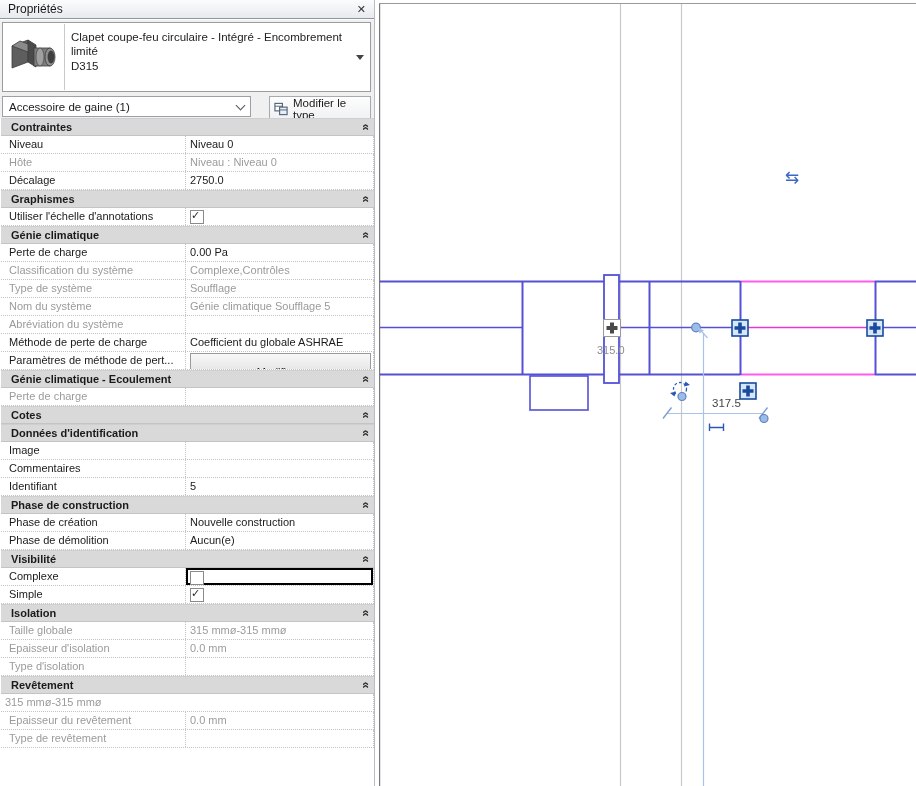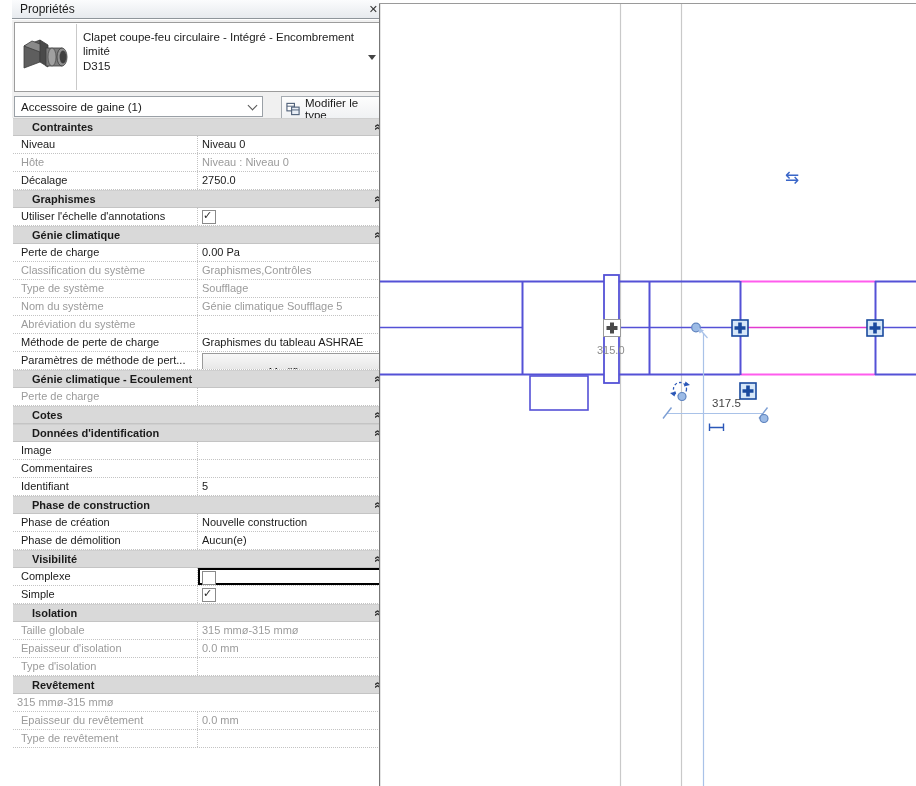--- a/index.html
+++ b/index.html
@@ -1,19 +1,19 @@
 <!DOCTYPE html>
 <html><head>
 <meta charset="utf-8">
 <style>
   html,body{margin:0;padding:0;}
   body{width:916px;height:786px;position:relative;background:#fff;
        font-family:"Liberation Sans","DejaVu Sans",sans-serif;font-size:11px;color:#1a1a1a;
        overflow:hidden;-webkit-font-smoothing:antialiased;}
-  .panel{position:absolute;left:12px;top:0;width:375px;height:786px;background:#fff;
+  .panel{position:absolute;left:0;top:0;width:375px;height:786px;background:#fff;
          border-right:1px solid #b9bdc1;box-sizing:border-box;}
   
   .titlebar{position:absolute;left:0;top:0;width:100%;height:19px;
             background:linear-gradient(#fbfcfd,#e7eaee);border-bottom:1px solid #8f959b;
             display:flex;align-items:center;justify-content:space-between;box-sizing:border-box;
             padding:0 8px;}
   .titlebar .title{font-size:12px;color:#1a1a1a;}
   .titlebar .close{font-size:11px;color:#333;cursor:default;line-height:1;}
   
   .top-area{position:absolute;left:0;top:20px;width:100%;height:98px;background:#f0f0f0;}
@@ -30,21 +30,21 @@
   .combo{flex:0 0 249px;background:#fff;border:1px solid #9aa0a6;box-sizing:border-box;
          display:flex;align-items:center;justify-content:space-between;padding:0 6px;font-size:11.5px;}
   .combo .chev{width:6px;height:6px;border:solid #555;border-width:0 1.4px 1.4px 0;
                transform:rotate(45deg);margin-top:-3px;}
   .edit-type{flex:1;background:linear-gradient(#fdfdfd,#eef0f2);border:1px solid #a5abb1;
              box-sizing:border-box;display:flex;align-items:center;gap:5px;padding:12px 4px;font-size:11.5px;}
   
   .grid{position:absolute;left:1px;top:118px;width:373px;background:#fff;}
   .g-header{height:18px;background:#d9d9d9;border-top:1px solid #cfcfcf;border-bottom:1px solid #c4c4c4;
             box-sizing:border-box;display:flex;align-items:center;justify-content:space-between;
-            padding:0 4px 0 19px;font-weight:bold;}
+            padding:0 4px 0 10px;font-weight:bold;}
   .dbl-chevron{display:inline-block;transform:rotate(90deg);font-weight:bold;color:#333;
                font-size:12px;line-height:10px;}
   .g-row{height:18px;display:flex;box-sizing:border-box;border-bottom:1px dotted #c3c3c3;
          border-right:1px dotted #c3c3c3;}
   .g-label{width:185px;box-sizing:border-box;padding:2px 4px 0 8px;border-right:1px dotted #c3c3c3;
            white-space:nowrap;overflow:hidden;}
   .g-value{flex:1;box-sizing:border-box;padding:2px 2px 0 4px;white-space:nowrap;overflow:hidden;
            position:relative;}
   .g-row.disabled .g-label,.g-row.disabled .g-value{color:#9b9b9b;}
   .cb{display:inline-block;width:12px;height:12px;border:1px solid #8a8a8a;background:#fff;
@@ -134,37 +134,37 @@
       <div class="g-header">
         <span>Génie climatique</span>
         <span class="dbl-chevron">«</span>
       </div>
       <div class="g-row">
         <div class="g-label">Perte de charge</div>
         <div class="g-value"><span>0.00 Pa</span></div>
       </div>
       <div class="g-row disabled">
         <div class="g-label">Classification du système</div>
-        <div class="g-value"><span>Graphismes,Contrôles</span></div>
+        <div class="g-value"><span>Complexe,Contrôles</span></div>
       </div>
       <div class="g-row disabled">
         <div class="g-label">Type de système</div>
         <div class="g-value"><span>Soufflage</span></div>
       </div>
       <div class="g-row disabled">
         <div class="g-label">Nom du système</div>
         <div class="g-value"><span>Génie climatique Soufflage 5</span></div>
       </div>
       <div class="g-row disabled">
         <div class="g-label">Abréviation du système</div>
         <div class="g-value"><span></span></div>
       </div>
       <div class="g-row">
         <div class="g-label">Méthode de perte de charge</div>
-        <div class="g-value"><span>Graphismes du tableau ASHRAE</span></div>
+        <div class="g-value"><span>Coefficient du globale ASHRAE</span></div>
       </div>
       <div class="g-row">
         <div class="g-label">Paramètres de méthode de pert...</div>
         <div class="g-value"><button class="cell-btn">Modifier...</button></div>
       </div>
       <div class="g-header">
         <span>Génie climatique - Ecoulement</span>
         <span class="dbl-chevron">«</span>
       </div>
       <div class="g-row disabled">

